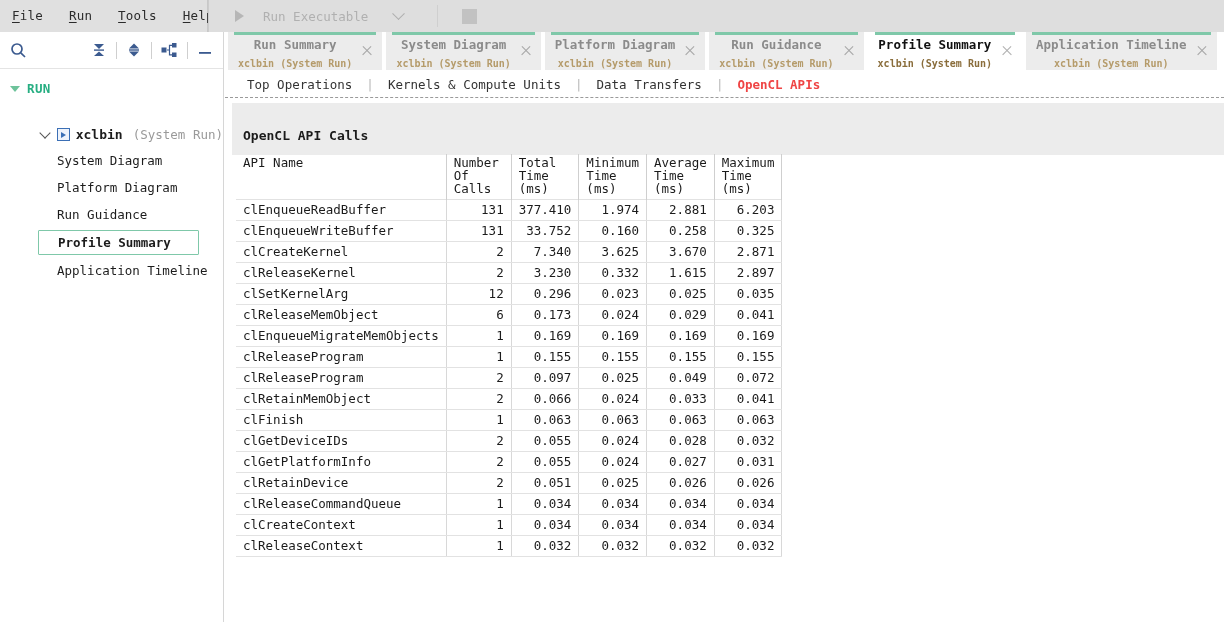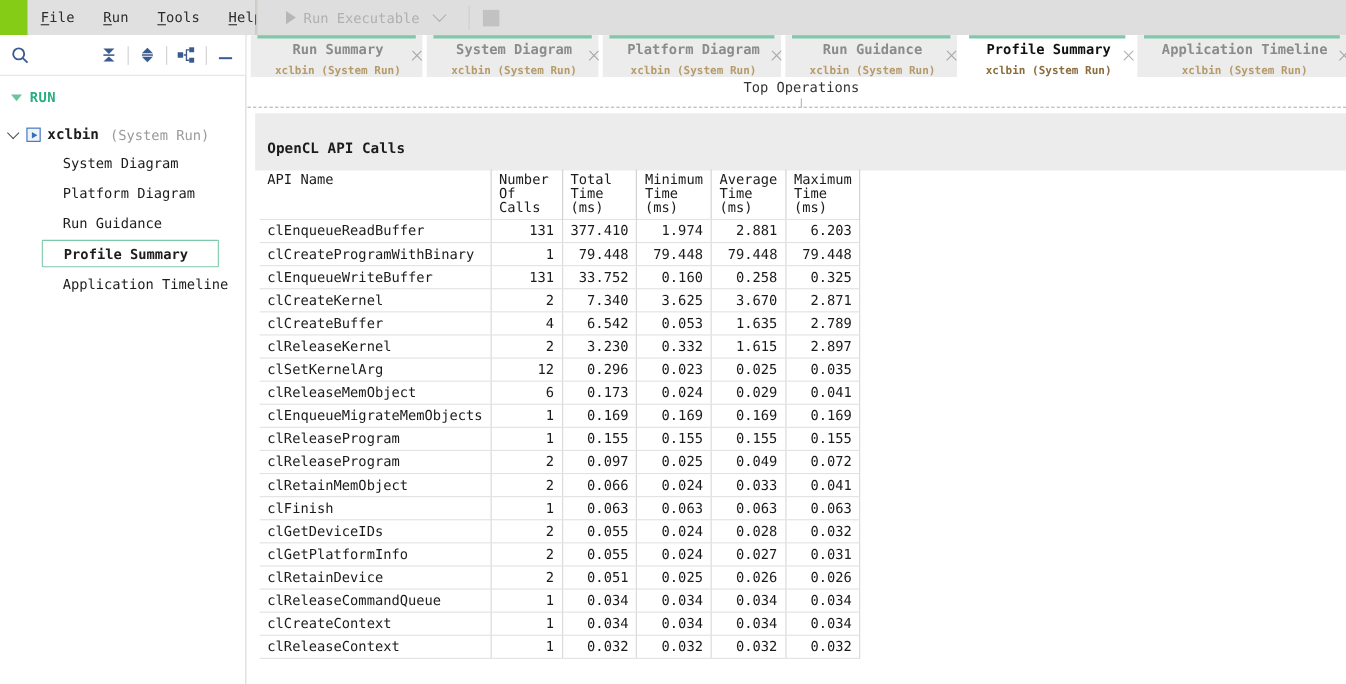--- a/index.html
+++ b/index.html
@@ -7,36 +7,36 @@
     width: 1224px; height: 622px;
     background: #ffffff;
     font-family: "DejaVu Sans Mono", monospace;
     overflow: hidden;
   }
   * { box-sizing: border-box; }
 
   
   .menubar {
     position: absolute; left: 0; top: 0; width: 1224px; height: 32px;
-    background: #84cc16;
-    display: flex; align-items: center; padding-left: 25px;
+    background: #6d28d9;
+    display: flex; align-items: center;
   }
   .menu-left {
     width: 208px; height: 32px; background: #e0e0e0;
     display: flex; align-items: center; padding-left: 12px; gap: 26px;
     border-right: 1px solid #c8c8c8;
   }
   .menu-item {
     font-size: 12.5px; color: #2b2b2b; letter-spacing: .2px;
     cursor: default; line-height: 1;
   }
   .menu-item u { text-decoration: underline; text-underline-offset: 2px; }
   .toolbar-run {
     flex: 1; height: 32px; background: #dedede;
-    display: flex; align-items: center; padding-left: 26px; gap: 0px;
+    display: flex; align-items: center; padding-left: 26px; gap: 12px;
     border-left: 1px solid #cccccc;
   }
   .run-play {
     width: 0; height: 0; border-left: 9px solid #b6b6b6;
     border-top: 6px solid transparent; border-bottom: 6px solid transparent;
     margin-right: 7px;
   }
   .run-label { font-size: 12.5px; color: #b0b0b0; }
   .run-caret {
     margin-left: 14px; width: 9px; height: 9px;
@@ -63,21 +63,21 @@
   .tree-section {
     display: flex; align-items: center; gap: 7px;
     padding: 4px 0 4px 10px; color: #27ae82; font-weight: bold; letter-spacing: .4px;
   }
   .tri-down {
     width: 0; height: 0; border-left: 5.5px solid transparent;
     border-right: 5.5px solid transparent; border-top: 6.5px solid #6ec39b;
   }
   .tree-root {
     display: flex; align-items: center; gap: 6px;
-    padding: 5px 0 5px 8px; margin-top: 10px;
+    padding: 5px 0 5px 8px; margin-top: 22px; justify-content: flex-end;
   }
   .chev {
     width: 8px; height: 8px; border-right: 1.6px solid #555;
     border-bottom: 1.6px solid #555; transform: rotate(45deg); margin-right: 2px;
     margin-bottom: 3px;
   }
   .run-badge {
     width: 13px; height: 13px; border: 1.4px solid #3b6fb5; background: #eef3fb;
     display: flex; align-items: center; justify-content: center;
   }
@@ -108,40 +108,40 @@
   .tab {
     position: relative; height: 38px; min-width: 132px;
     background: #ececec; display: flex; align-items: center;
     padding: 0 8px 0 10px; cursor: pointer;
   }
   .tab .accent {
     position: absolute; left: 6px; right: 6px; top: 0; height: 3px; background: #7fc8a9;
   }
   .tab.active { background: #ffffff; }
   .tab.active .accent { left: 7px; right: 7px; }
-  .tab-texts { flex: 1; text-align: center; line-height: 1.12; padding-top: 4px; margin-left: 12px; }
+  .tab-texts { flex: 1; text-align: center; line-height: 1.12; padding-top: 4px; }
   .tab-title { font-size: 12.5px; color: #8b8b8b; font-weight: bold; white-space: nowrap; }
   .tab.active .tab-title { color: #111111; }
   .tab-sub { font-size: 10px; color: #b59b6a; font-weight: bold; white-space: nowrap; }
   .tab.active .tab-sub { color: #8a6d3b; }
   .tab-close {
     width: 14px; height: 14px; margin-left: 8px; position: relative;
     opacity: .55; cursor: pointer; flex: none;
   }
   .tab-close:before, .tab-close:after {
     content: ""; position: absolute; left: 1px; top: 6px; width: 12px; height: 1.4px;
     background: #6d6d6d;
   }
   .tab-close:before { transform: rotate(45deg); }
   .tab-close:after  { transform: rotate(-45deg); }
 
   
   .subtabs {
     height: 25px; display: flex; align-items: center; padding-left: 8px;
-    font-size: 12.5px; color: #333; flex-direction: column;
+    font-size: 12.5px; color: #333;
   }
   .subtab { padding: 0 14px; cursor: pointer; white-space: nowrap; }
   .subtab.active { font-weight: bold; color: #ef4444; }
   .subtab-div { color: #b8b8b8; }
   .dashed-line {
     height: 0; border-top: 1px dashed #9a9a9a; margin: 0;
   }
 
   
   .content { position: relative; background: #ffffff; height: 525px; }
@@ -347,52 +347,36 @@
       <tbody id="apis-body">
           <tr class="first">
             <td class="col-name">clEnqueueReadBuffer</td>
             <td class="col-calls num">131</td>
             <td class="col-tt num">377.410</td>
             <td class="col-min num">1.974</td>
             <td class="col-avg num">2.881</td>
             <td class="col-max num">6.203</td>
           </tr>
           <tr>
-            <td class="col-name">clCreateProgramWithBinary</td>
-            <td class="col-calls num">1</td>
-            <td class="col-tt num">79.448</td>
-            <td class="col-min num">79.448</td>
-            <td class="col-avg num">79.448</td>
-            <td class="col-max num">79.448</td>
-          </tr>
-          <tr>
             <td class="col-name">clEnqueueWriteBuffer</td>
             <td class="col-calls num">131</td>
             <td class="col-tt num">33.752</td>
             <td class="col-min num">0.160</td>
             <td class="col-avg num">0.258</td>
             <td class="col-max num">0.325</td>
           </tr>
           <tr>
             <td class="col-name">clCreateKernel</td>
             <td class="col-calls num">2</td>
             <td class="col-tt num">7.340</td>
             <td class="col-min num">3.625</td>
             <td class="col-avg num">3.670</td>
             <td class="col-max num">2.871</td>
           </tr>
           <tr>
-            <td class="col-name">clCreateBuffer</td>
-            <td class="col-calls num">4</td>
-            <td class="col-tt num">6.542</td>
-            <td class="col-min num">0.053</td>
-            <td class="col-avg num">1.635</td>
-            <td class="col-max num">2.789</td>
-          </tr>
-          <tr>
             <td class="col-name">clReleaseKernel</td>
             <td class="col-calls num">2</td>
             <td class="col-tt num">3.230</td>
             <td class="col-min num">0.332</td>
             <td class="col-avg num">1.615</td>
             <td class="col-max num">2.897</td>
           </tr>
           <tr>
             <td class="col-name">clSetKernelArg</td>
             <td class="col-calls num">12</td>

